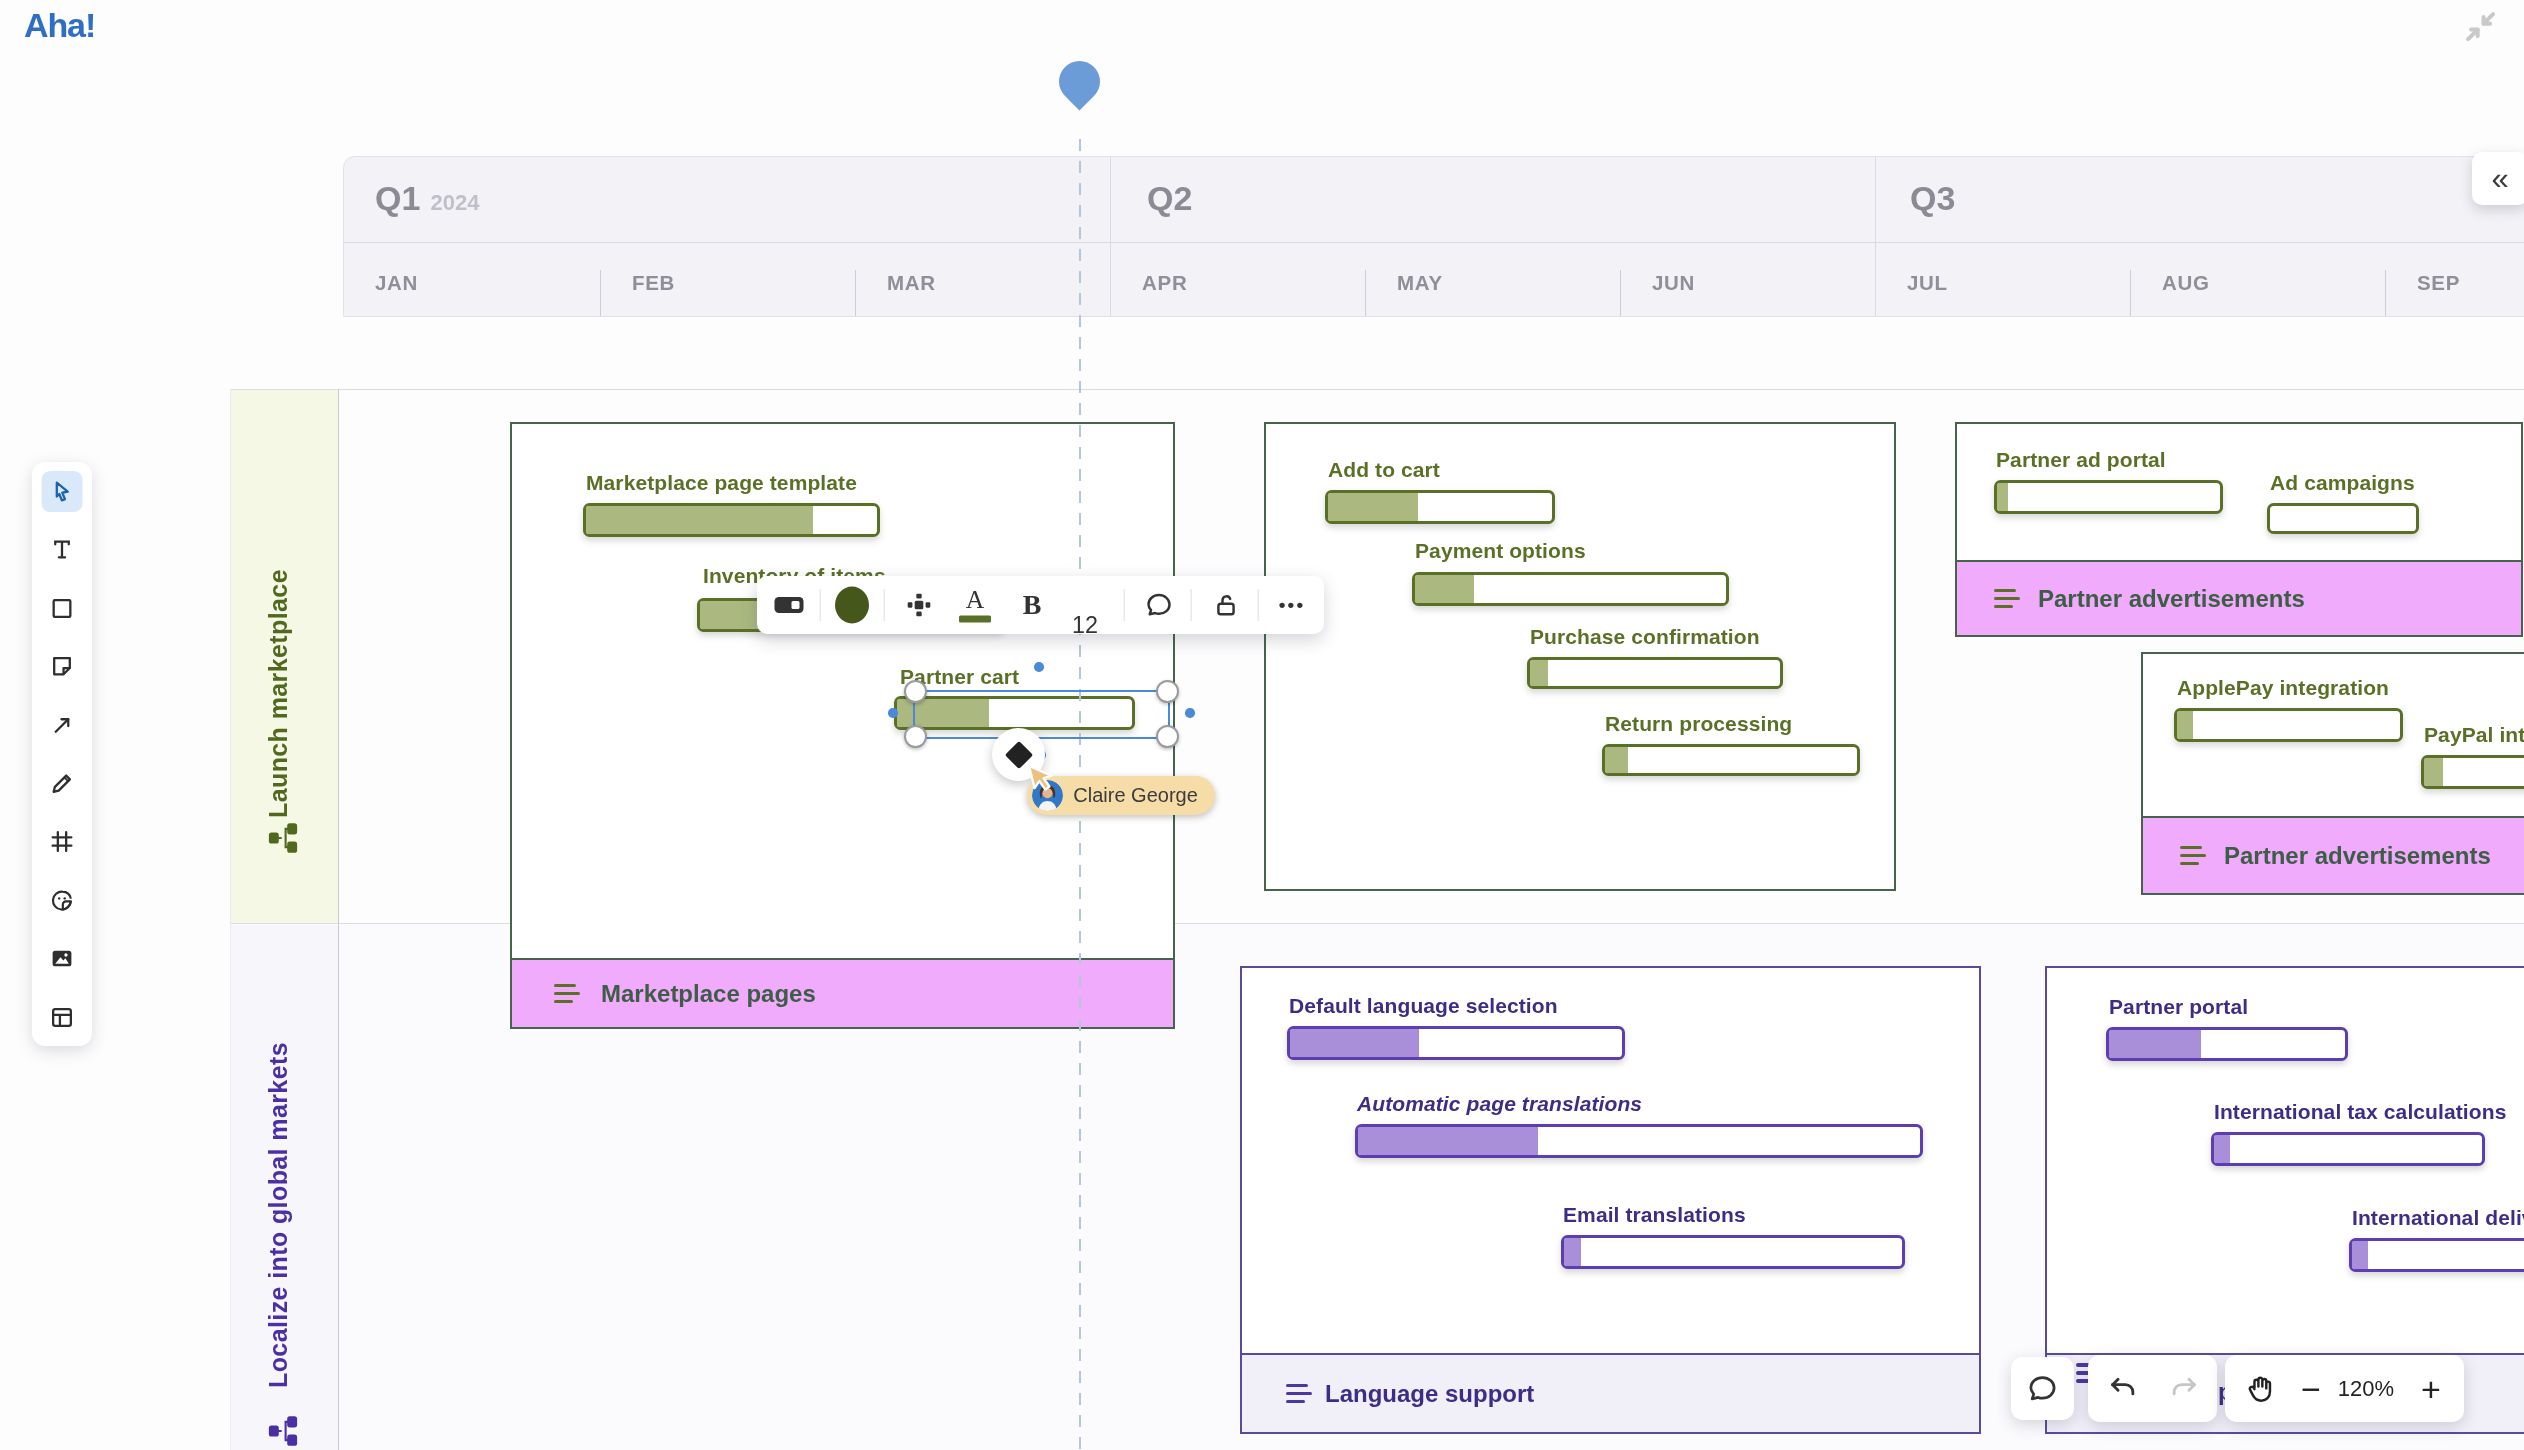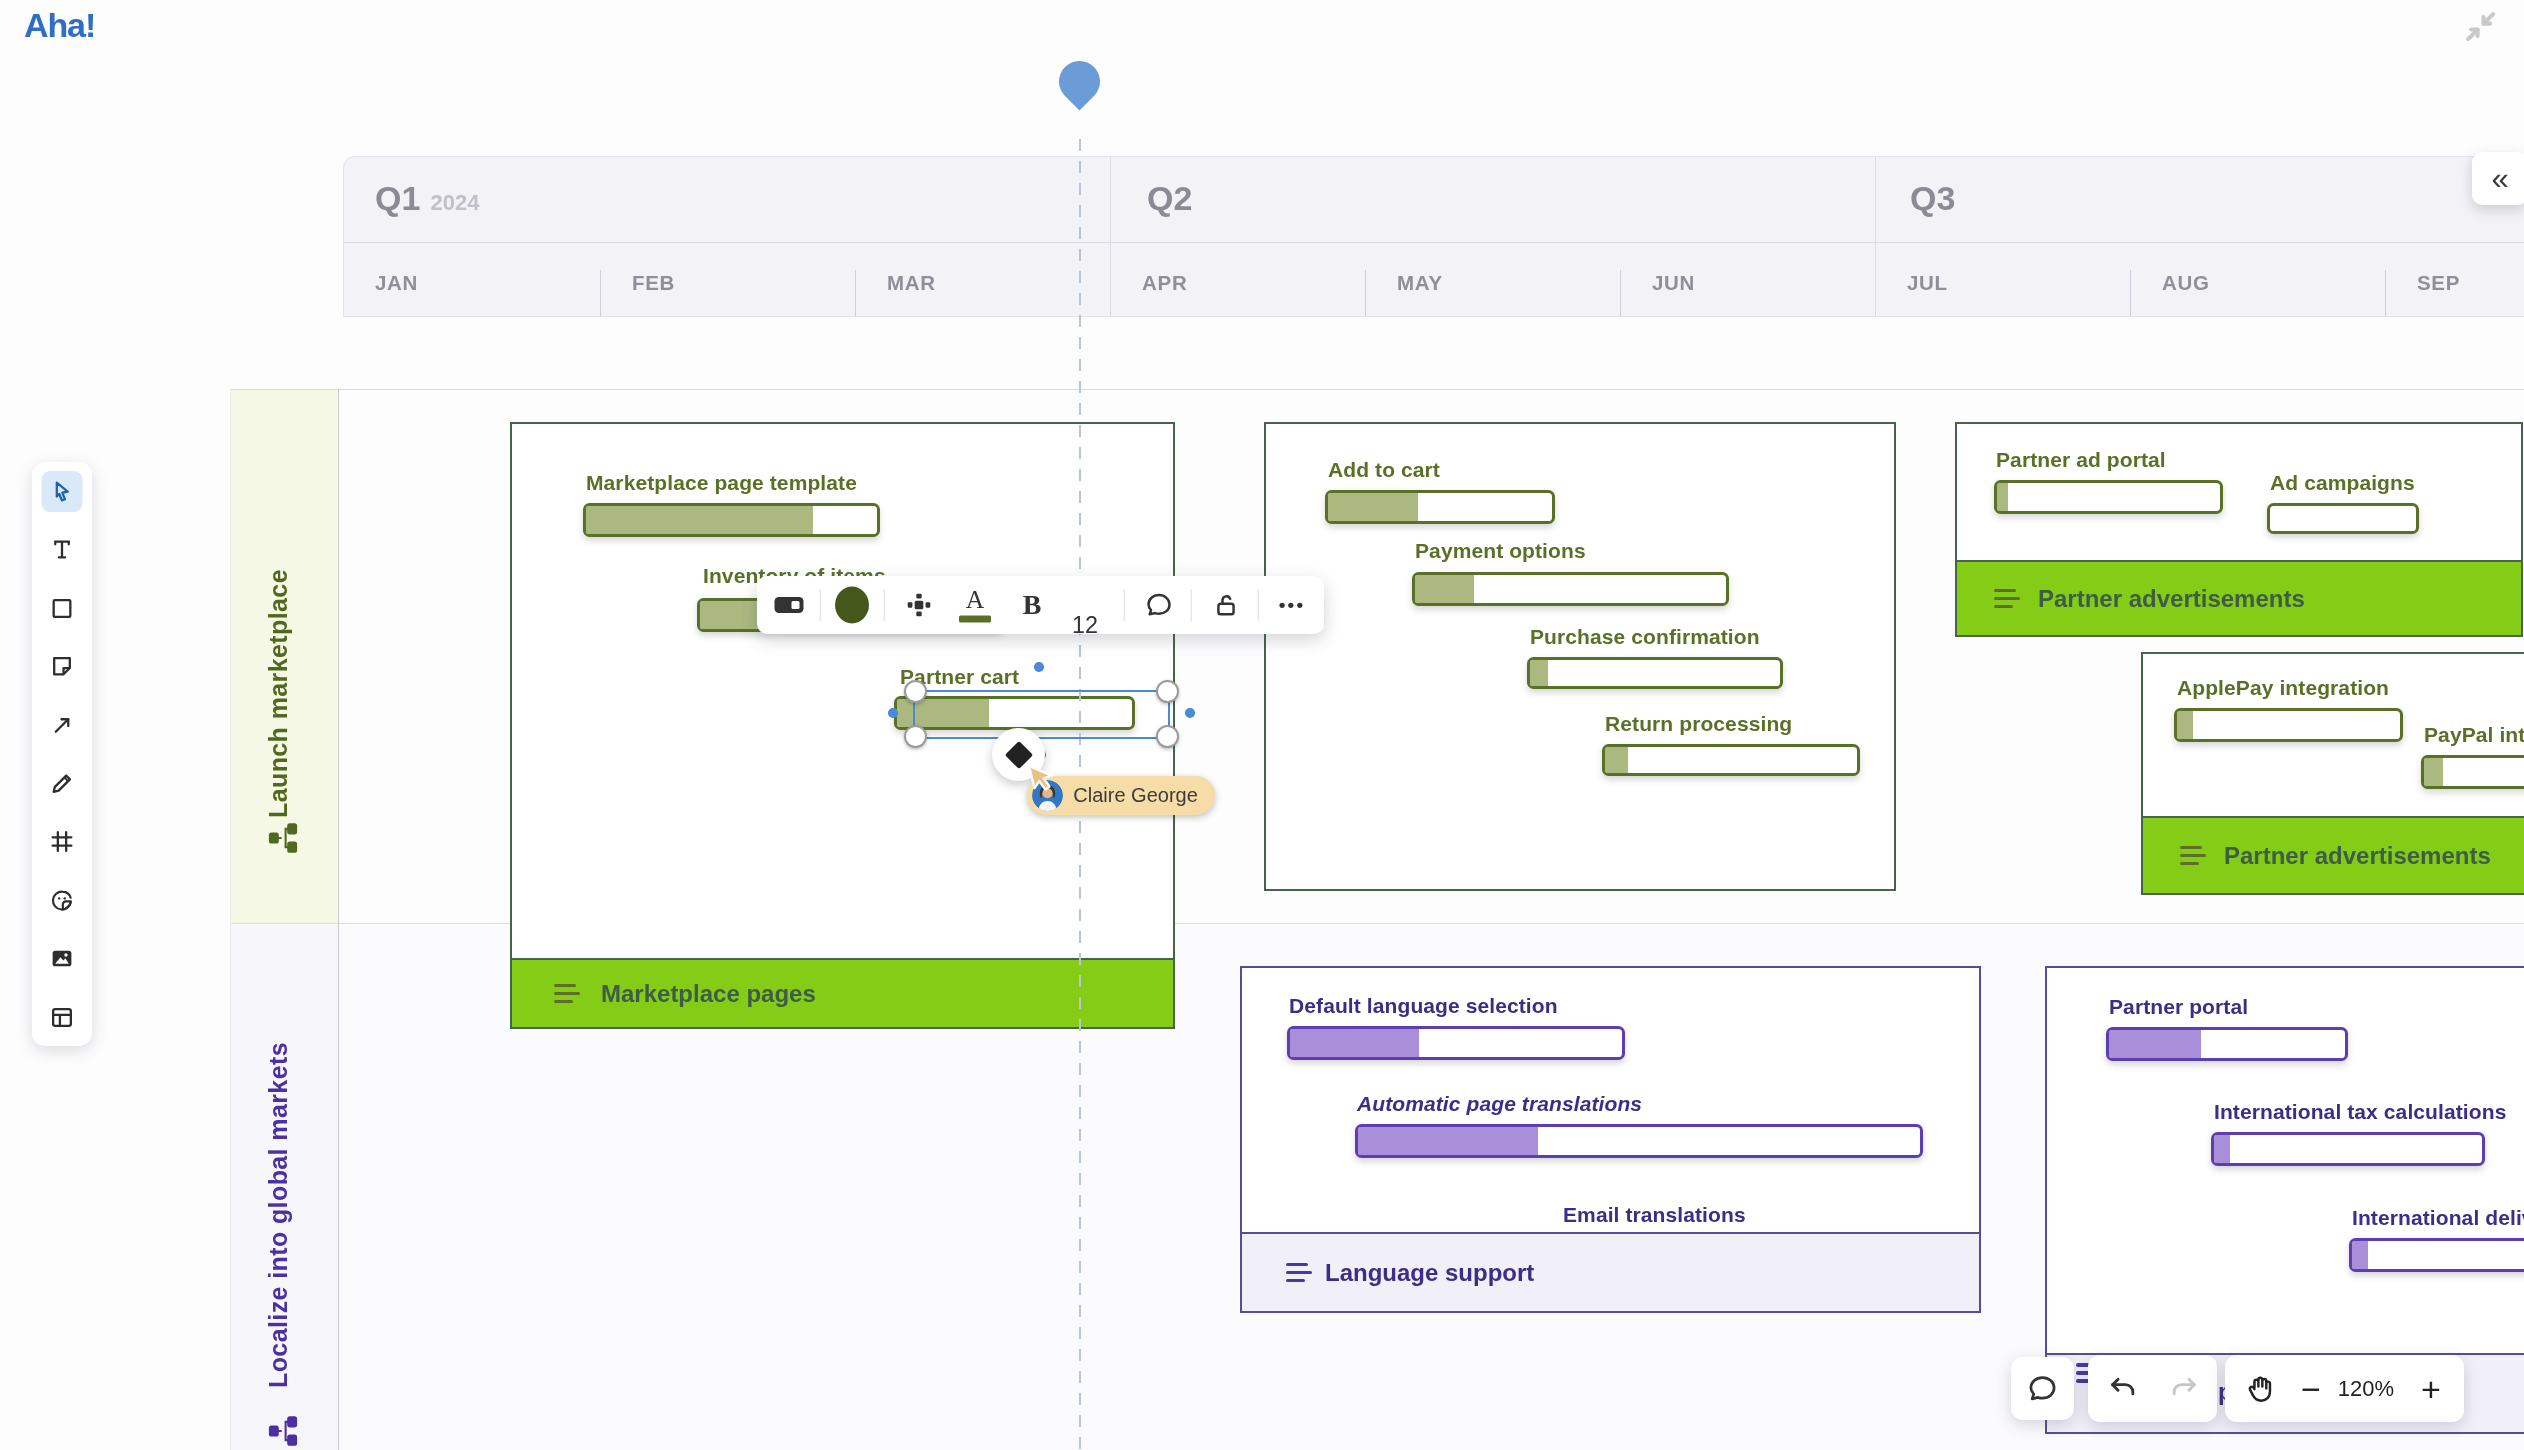--- a/index.html
+++ b/index.html
@@ -41,21 +41,21 @@
   #row2bg{left:339px;top:925px;width:2186px;height:526px;background:#fbfafd;z-index:0;}
   .vlabel{position:absolute;writing-mode:vertical-rl;transform:rotate(180deg);
        font-size:25px;font-weight:600;letter-spacing:0.4px;white-space:nowrap;z-index:1;}
   .lane-icon{position:absolute;transform:rotate(-90deg);z-index:1;}
 
   
   .card{position:absolute;border:2.2px solid;background:#fff;z-index:2;box-sizing:border-box;}
   .card.g{border-color:#47634c;}
   .card.p{border-color:#5a4a9d;}
   .card-footer{position:absolute;left:0;right:0;bottom:0;border-top:2.2px solid;}
-  .card.g .card-footer{background:#84cc16;border-color:#47634c;}
+  .card.g .card-footer{background:#f0abfc;border-color:#47634c;}
   .card.p .card-footer{background:#f1eff8;border-color:#5a4a9d;text-align:right;}
   .flabel{position:absolute;top:50%;transform:translateY(-50%);font-size:24px;font-weight:600;white-space:nowrap;}
   .card.g .flabel{color:#3e5d47;}
   .card.p .flabel{color:#3e2d87;}
   .ham{position:absolute;top:50%;transform:translateY(-50%);width:26px;display:flex;flex-direction:column;gap:4.4px;}
   .ham i{display:block;height:3.7px;border-radius:2.2px;}
   .card.g .ham i{background:#5b7026;}
   .card.p .ham i{background:#4a38a0;}
   .ham i:nth-child(1){width:22px;}
   .ham i:nth-child(2){width:26px;}
@@ -271,21 +271,21 @@
     <div class="card-footer" style="height:75px;">
       <span class="ham" style="left:37px;">
           <i></i>
           <i></i>
           <i></i>
         </span>
       <span class="flabel" style="left:81px;">Partner advertisements</span>
     </div>
   </div>
 
-  <div class="card p" style="left:1240px;top:966px;width:741px;height:347px;">
+  <div class="card p" style="left:1240px;top:966px;width:741px;height:468px;">
     <div class="tlabel p" style="left:47px;top:25.6px;">Default language selection</div>
     <div class="tbar p" style="left:45px;top:58px;width:338px;height:34px;">
       <i class="fill" style="width: 39%;"></i>
     </div>
     <div class="tlabel p" style="left:115px;top:124px;font-style:italic;">Automatic page translations</div>
     <div class="tbar p" style="left:113px;top:156px;width:568px;height:34px;">
       <i class="fill" style="width: 32%;"></i>
     </div>
     <div class="tlabel p" style="left:321px;top:235px;">Email translations</div>
     <div class="tbar p" style="left:319px;top:267px;width:344px;height:34px;">

